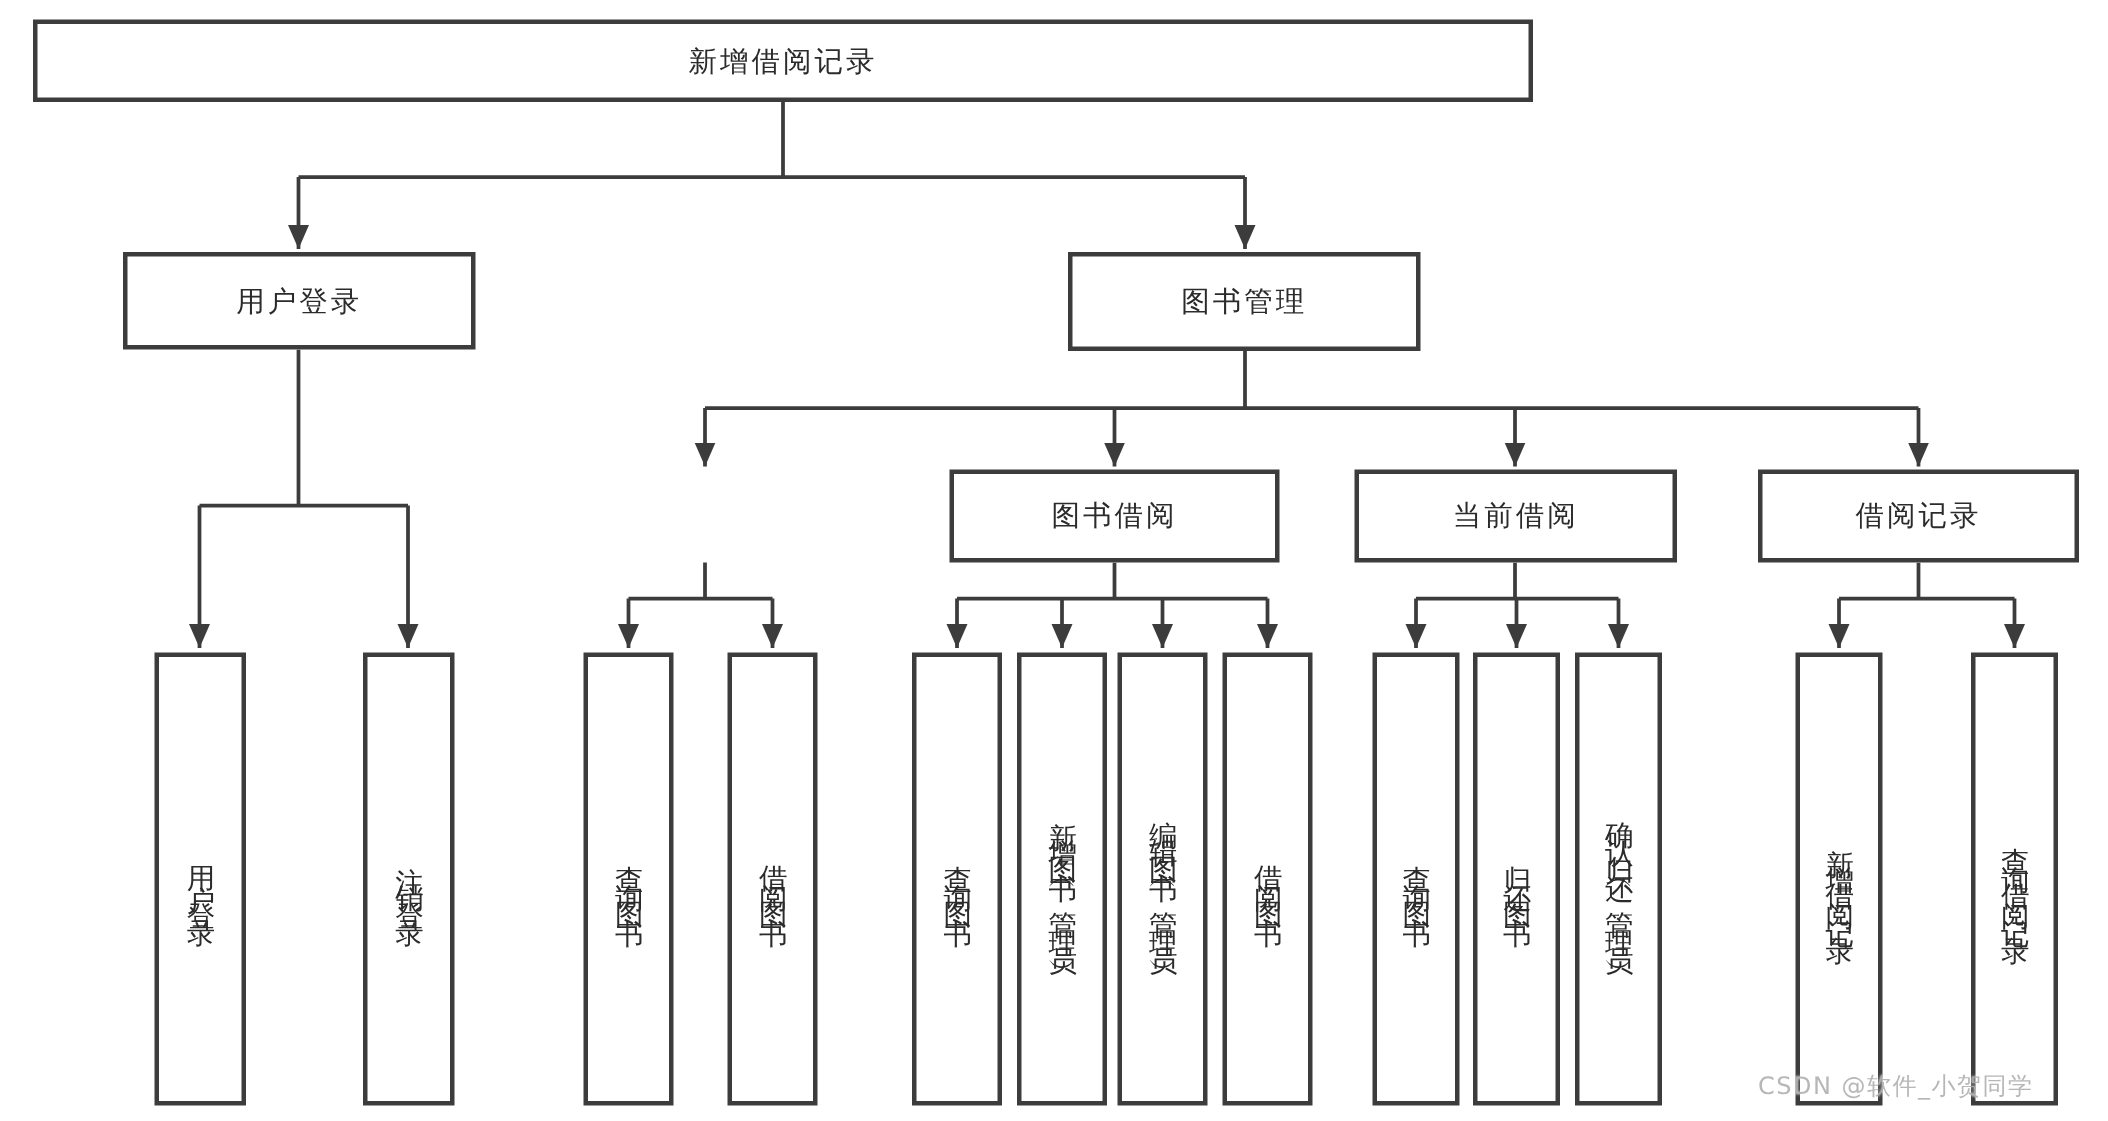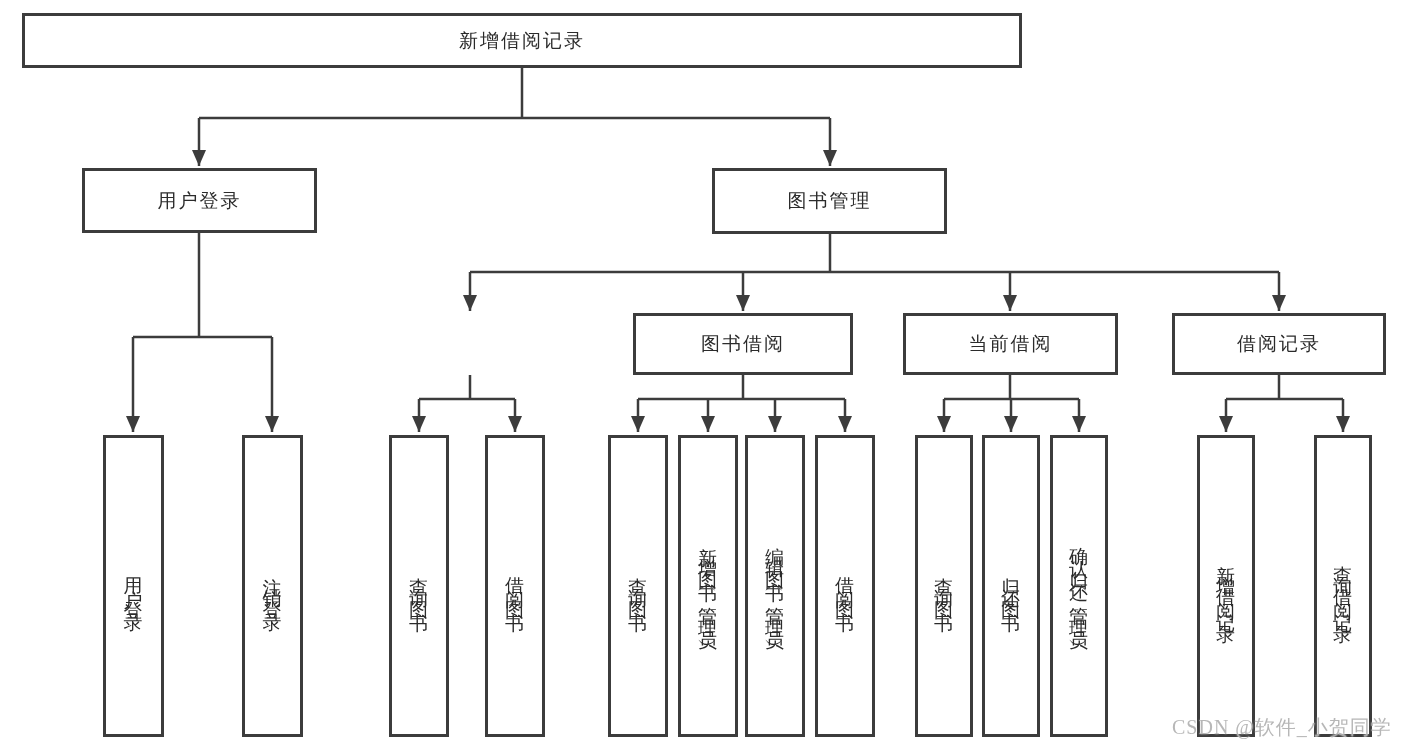--- a/index.html
+++ b/index.html
@@ -12,24 +12,23 @@
     position:absolute; box-sizing:border-box; background:#ffffff;
     border:3px solid #3c3c3c; display:flex; align-items:center; justify-content:center;
     color:#2b2b2b;
   }
   .node.h span { font-size:19px; letter-spacing:2px; white-space:nowrap; }
   .node.v span {
     writing-mode:vertical-rl; text-orientation:mixed;
     font-size:19px; letter-spacing:12px; line-height:1;
   }
   .watermark {
-    position:absolute; left:1172px; top:714px; font-size:20px;
+    position:absolute; left:1172px; top:714px; font-size:16px;
     color:rgba(170,170,170,0.85); white-space:nowrap; letter-spacing:1px;
     text-shadow:0 0 2px #ffffff;
-    font-family:Liberation Serif, serif;
   }
 </style>
 </head>
 <body>
 
 <div class="canvas">
 
   <svg class="edges" width="1405" height="747" viewBox="0 0 1405 747" xmlns="http://www.w3.org/2000/svg">
     <defs>
       <marker id="arw" markerUnits="userSpaceOnUse" markerWidth="18" markerHeight="16" refX="16" refY="7" orient="auto">

